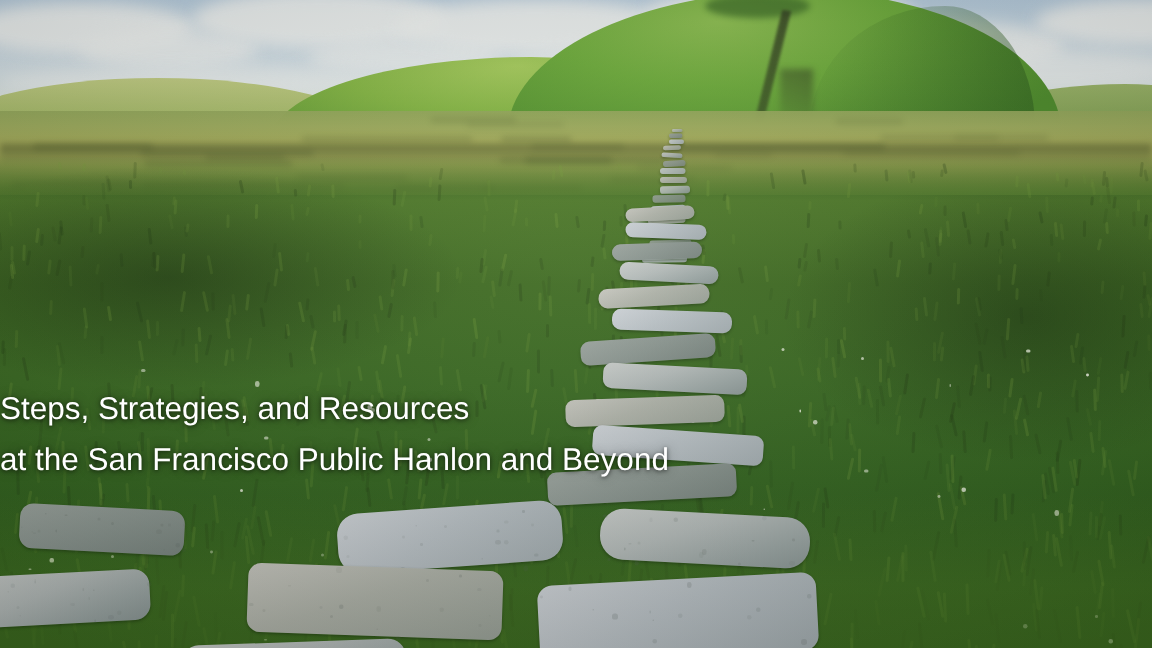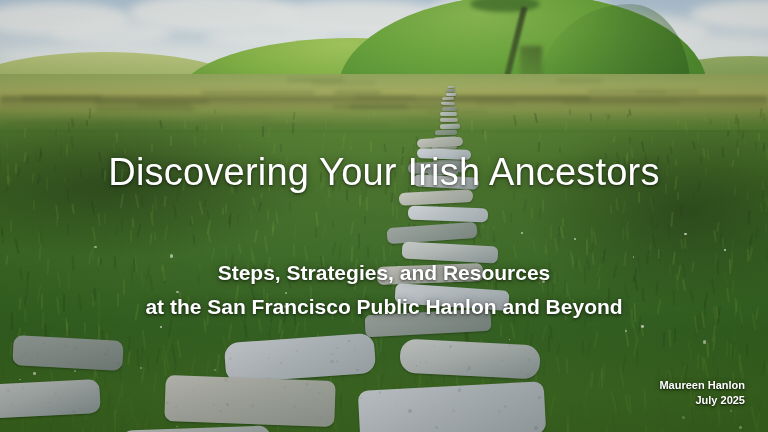--- a/index.html
+++ b/index.html
@@ -247,24 +247,23 @@
     font-weight: 300;
     letter-spacing: .2px;
     line-height: 1.1;
     text-shadow: 0 1px 3px rgba(0,0,0,.55), 0 0 10px rgba(0,0,0,.3);
     white-space: nowrap;
   }
   .subtitle {
     position: absolute;
     left: 0; top: 256px;
     width: 768px;
-    text-align: center;
     color: #ffffff;
     font-size: 21px;
-    font-weight: 700;
+    font-weight: 400;
     line-height: 1.62;
     text-shadow: 0 1px 3px rgba(0,0,0,.6), 0 0 8px rgba(0,0,0,.35);
   }
   .subtitle .line { display: block; white-space: nowrap; }
 
   .byline {
     position: absolute;
     right: 23px;
     top: 378px;
     text-align: right;
@@ -1419,26 +1418,21 @@
         <div class="stone-speck" style="left: 62.9604px; top: 327.43px; width: 1.07919px; height: 1.07919px; opacity: 0.46;"></div>
         <div class="stone-speck" style="left: 10.8141px; top: 317.809px; width: 2.47503px; height: 2.47503px; opacity: 0.28;"></div>
         <div class="stone-speck" style="left: 54.5305px; top: 306.171px; width: 1.43689px; height: 1.43689px; opacity: 0.37;"></div>
       </div>
 
     <div class="grade"></div>
   </div>
 
   <div class="text-layer">
 
-    <div class="title">Discovering Your Irish Ancestors</div>
 
     <div class="subtitle">
       <span class="line">Steps, Strategies, and Resources</span>
       <span class="line">at the San Francisco Public Hanlon and Beyond</span>
     </div>
 
-    <div class="byline">
-      <span class="line">Maureen Hanlon</span>
-      <span class="line">July 2025</span>
-    </div>
 
   </div>
 </div>
 
 </body></html>

